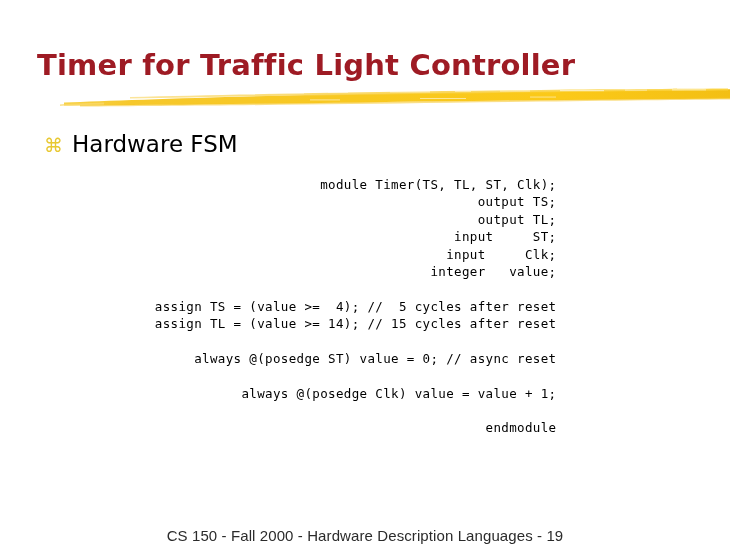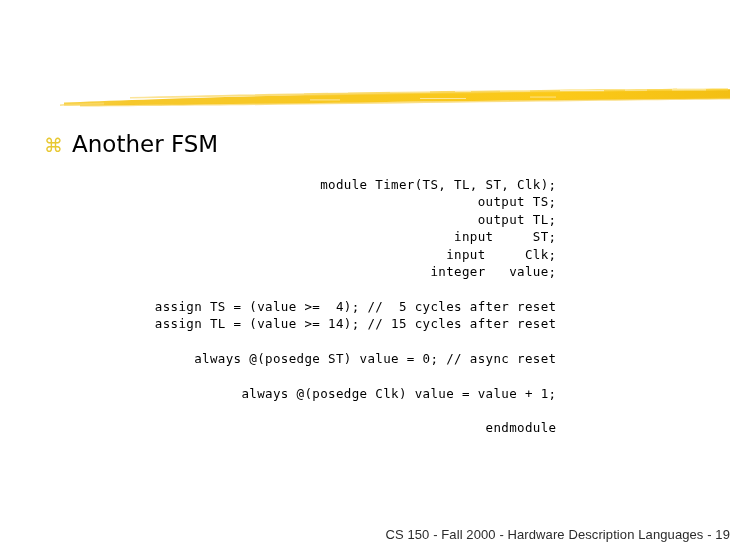--- a/index.html
+++ b/index.html
@@ -95,32 +95,33 @@
   .code-line.blank {
     height: 17.4px;
   }
 
   
   .footer {
     position: absolute;
     left: 0;
     right: 0;
     top: 527px;
-    text-align: right;
+    text-align: center;
     font-family: "Liberation Sans", sans-serif;
-    font-size: 13px;
+    font-size: 15px;
     color: #2b2b2b;
     letter-spacing: 0.1px;
   }
 </style>
 </head>
 <body>
 
 <div class="slide">
 
+  <div class="slide-title">Timer for Traffic Light Controller</div>
 
   <div class="brush-wrap">
     <svg viewBox="0 0 670 26" preserveAspectRatio="none" aria-hidden="true">
       <defs>
         <linearGradient id="gbrush" x1="0" y1="0" x2="1" y2="0">
           <stop offset="0" stop-color="#f7d24a"></stop>
           <stop offset="0.10" stop-color="#f6c82c"></stop>
           <stop offset="0.45" stop-color="#f8c81f"></stop>
           <stop offset="0.75" stop-color="#fbc918"></stop>
           <stop offset="1" stop-color="#f3bf14"></stop>
@@ -156,20 +157,20 @@
         <rect x="360" y="14.0" width="46" height="1.0"></rect>
         <rect x="470" y="12.6" width="26" height="0.9"></rect>
       </g>
 
       <path d="M0,20.4 C10,19.8 26,19.0 44,18.4 L44,20.6 C28,21.0 12,21.4 0,21.8 Z" fill="#f9d764" opacity="0.9"></path>
     </svg>
   </div>
 
   <div class="bullet-row">
     <span class="bullet-glyph">⌘</span>
-    <span class="bullet-text">Another FSM</span>
+    <span class="bullet-text">Hardware FSM</span>
   </div>
 
   <div class="code-block"><div class="code-line">module Timer(TS, TL, ST, Clk);</div><div class="code-line">  output TS;</div><div class="code-line">  output TL;</div><div class="code-line">  input     ST;</div><div class="code-line">  input     Clk;</div><div class="code-line">  integer   value;</div><div class="code-line blank">&nbsp;</div><div class="code-line">  assign TS = (value &gt;=  4); //  5 cycles after reset</div><div class="code-line">  assign TL = (value &gt;= 14); // 15 cycles after reset</div><div class="code-line blank">&nbsp;</div><div class="code-line">  always @(posedge ST) value = 0; // async reset</div><div class="code-line blank">&nbsp;</div><div class="code-line">  always @(posedge Clk) value = value + 1;</div><div class="code-line blank">&nbsp;</div><div class="code-line">endmodule</div></div>
 
   <div class="footer">CS 150 - Fall 2000 - Hardware Description Languages - 19</div>
 
 </div>
 
 </body></html>

